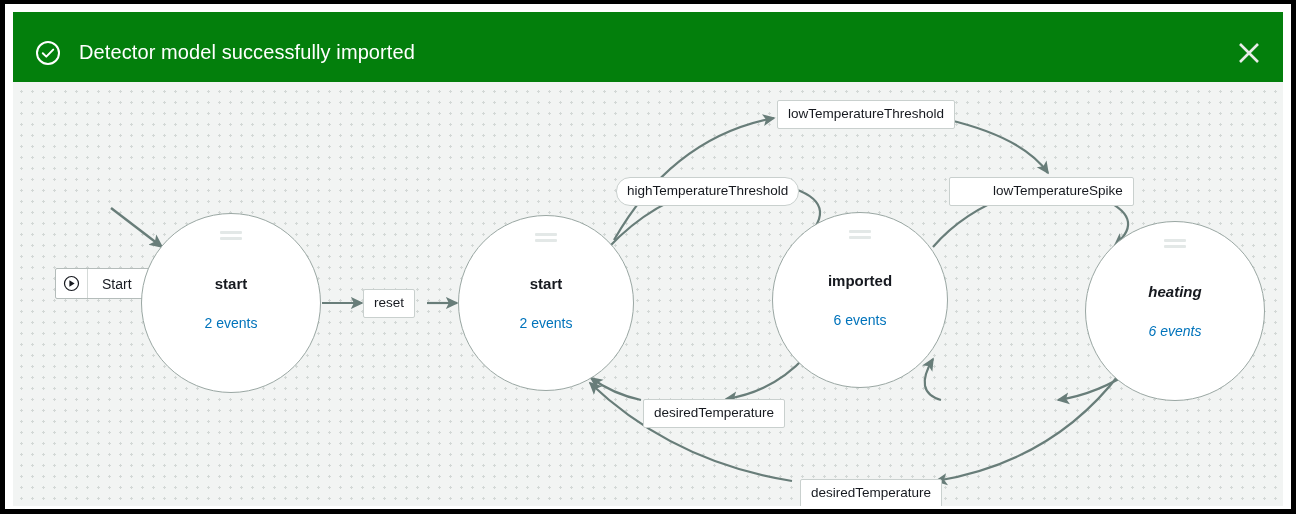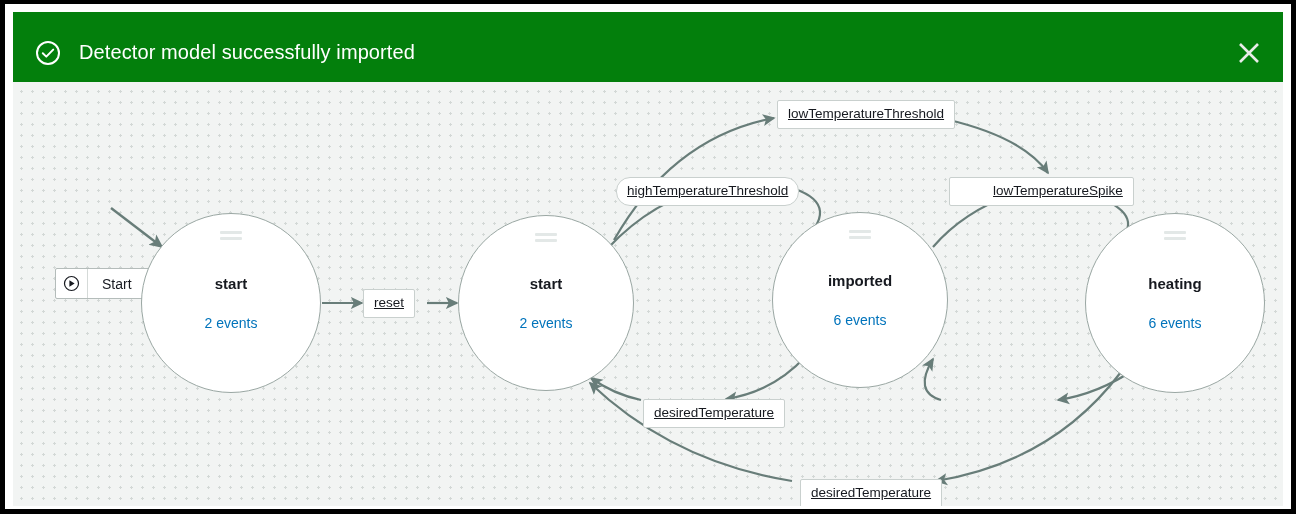--- a/index.html
+++ b/index.html
@@ -133,21 +133,20 @@
     background: #ffffff;
     border: 1px solid #c9d0ce;
     border-radius: 2px;
     font-size: 13.5px;
     color: #16191f;
     padding: 5px 10px 6px 10px;
     white-space: nowrap;
     box-sizing: border-box;
     line-height: 16px;
     cursor: pointer;
-    text-decoration: underline;
   }
 
   
   #start-badge {
     position: absolute;
     left: 42px;
     top: 186px;
     height: 31px;
     display: flex;
     align-items: stretch;
@@ -275,21 +274,21 @@
 
     <div class="node" style="left:759px; top:130px; width:176px; height:176px;">
       <span class="grip">
           <i></i>
           <i></i>
         </span>
       <span class="title">imported</span>
       <span class="events">6 events</span>
     </div>
 
-    <div class="node" style="left:1072px; top:131px; width:180px; height:180px;">
+    <div class="node" style="left:1072px; top:139px; width:180px; height:180px;font-style:italic;">
       <span class="grip">
           <i></i>
           <i></i>
         </span>
       <span class="title">heating</span>
       <span class="events">6 events</span>
     </div>
 
     <div class="elabel" style="left:350px; top:207px;">reset</div>
 

